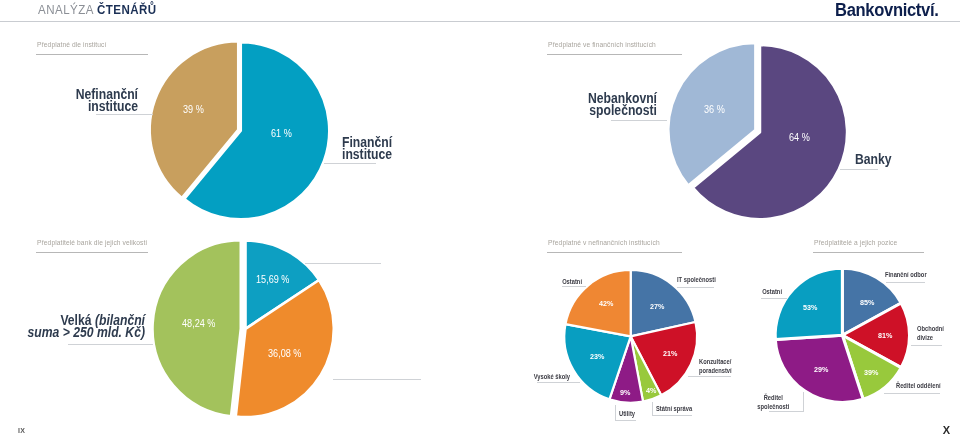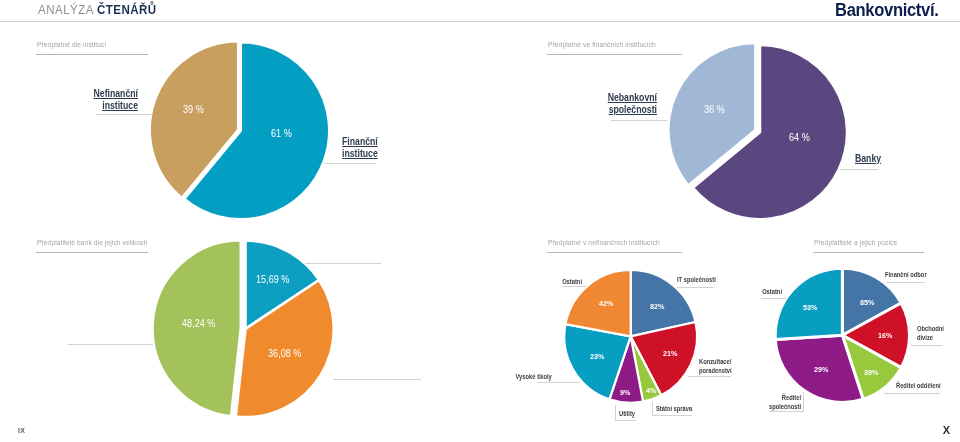--- a/index.html
+++ b/index.html
@@ -13,21 +13,21 @@
   #header-rule{left:0;top:21px;width:960px;height:1px;background:#c9ccd1;}
   #page-title{left:38px;top:2px;font-size:13.5px;letter-spacing:.55px;line-height:16px;color:#8b8f96;font-weight:400;transform:scaleX(.855);transform-origin:left top;}
   #page-title b{color:#1a2f55;font-weight:700;}
   #brand-logo{left:835px;top:-1px;font-size:18px;font-weight:700;color:#0d1f4c;letter-spacing:-.35px;line-height:22px;transform:scaleX(.92);transform-origin:left top;}
 
   
   .sec-cap{font-size:7.4px;color:#a8a49d;letter-spacing:.1px;line-height:10px;white-space:nowrap;transform:scaleX(.9);transform-origin:left top;}
   .sec-rule{height:1px;background:#b7b7b7;}
 
   
-  .callout{font-size:10px;line-height:12.3px;color:#2e3b4e;font-weight:700;white-space:nowrap;text-decoration:underline;}
+  .callout{font-size:14px;line-height:12.3px;color:#2e3b4e;font-weight:700;white-space:nowrap;}
   .callout>div{transform:scaleX(.87);}
   .callout.ra>div{transform-origin:right top;}
   .callout.la>div{transform-origin:left top;}
   .callout .it{font-style:italic;}
   .callout-rule{height:1px;background:#cfd2d6;}
   .callout-vrule{width:1px;background:#cfd2d6;}
   .small-callout{font-size:7.4px;line-height:9.4px;color:#3c3c44;font-weight:700;white-space:nowrap;}
   .small-callout>div{transform:scaleX(.78);}
   .small-callout.ra>div{transform-origin:right top;}
   .small-callout.la>div{transform-origin:left top;}
@@ -103,20 +103,24 @@
   <div class="abs callout-rule" style="left:840px;top:169px;width:38px"></div>
 
   <div class="abs pv" style="left:704px;top:103px">36 %</div>
   <div class="abs pv" style="left:789px;top:131px">64 %</div>
 
   <div class="abs sec-cap" style="left:37px;top:238px">Předplatitelé bank dle jejich velikosti</div>
   <div class="abs sec-rule" style="left:36px;top:252px;width:112px"></div>
 
   <div class="abs callout-rule" style="left:305px;top:263px;width:76px"></div>
 
+  <div class="abs callout ra" style="left:0px;top:314px;width:145px;text-align:right">
+    <div><span>Velká </span><span class="it">(bilanční</span></div>
+    <div class="it">suma &gt; 250 mld. Kč)</div>
+  </div>
   <div class="abs callout-rule" style="left:68px;top:344px;width:85px"></div>
 
   <div class="abs callout-rule" style="left:333px;top:379px;width:88px"></div>
 
   <div class="abs pv" style="left:256px;top:273px">15,69 %</div>
   <div class="abs pv" style="left:268px;top:347px">36,08 %</div>
   <div class="abs pv" style="left:182px;top:317px">48,24 %</div>
 
   <div class="abs sec-cap" style="left:548px;top:238px">Předplatné v nefinančních institucích</div>
   <div class="abs sec-rule" style="left:547px;top:252px;width:135px"></div>
@@ -137,31 +141,31 @@
   </div>
   <div class="abs callout-vrule" style="left:652px;top:402px;height:13px"></div>
   <div class="abs callout-rule" style="left:652px;top:415px;width:40px"></div>
 
   <div class="abs small-callout la" style="left:619px;top:409px">
     <div>Utility</div>
   </div>
   <div class="abs callout-vrule" style="left:615px;top:405px;height:15px"></div>
   <div class="abs callout-rule" style="left:615px;top:420px;width:21px"></div>
 
-  <div class="abs small-callout ra" style="left:500px;top:372px;width:70px;text-align:left">
+  <div class="abs small-callout ra" style="left:500px;top:372px;width:70px;text-align:right">
     <div>Vysoké školy</div>
   </div>
   <div class="abs callout-rule" style="left:537px;top:382px;width:43px"></div>
 
   <div class="abs small-callout ra" style="left:500px;top:277px;width:82px;text-align:right">
     <div>Ostatní</div>
   </div>
   <div class="abs callout-rule" style="left:562px;top:286px;width:24px"></div>
 
-  <div class="abs pv-sm" style="left:650px;top:302px">82%</div>
+  <div class="abs pv-sm" style="left:650px;top:302px">27%</div>
   <div class="abs pv-sm" style="left:663px;top:349px">21%</div>
   <div class="abs pv-sm" style="left:646px;top:386px">4%</div>
   <div class="abs pv-sm" style="left:620px;top:388px">9%</div>
   <div class="abs pv-sm" style="left:590px;top:352px">23%</div>
   <div class="abs pv-sm" style="left:599px;top:299px">42%</div>
 
   <div class="abs sec-cap" style="left:814px;top:238px">Předplatitelé a jejich pozice</div>
   <div class="abs sec-rule" style="left:813px;top:252px;width:111px"></div>
 
   <div class="abs small-callout la" style="left:885px;top:270px">
@@ -173,33 +177,33 @@
     <div>Obchodní</div>
     <div>divize</div>
   </div>
   <div class="abs callout-rule" style="left:911px;top:345px;width:31px"></div>
 
   <div class="abs small-callout la" style="left:896px;top:381px">
     <div>Ředitel oddělení</div>
   </div>
   <div class="abs callout-rule" style="left:884px;top:393px;width:56px"></div>
 
-  <div class="abs small-callout ra" style="left:730px;top:393px;width:71px;text-align:right">
+  <div class="abs small-callout ra" style="left:730px;top:393px;width:71px;text-align:center">
     <div>Ředitel</div>
     <div>společnosti</div>
   </div>
   <div class="abs callout-vrule" style="left:803px;top:392px;height:20px"></div>
   <div class="abs callout-rule" style="left:769px;top:411px;width:35px"></div>
 
   <div class="abs small-callout ra" style="left:720px;top:287px;width:62px;text-align:right">
     <div>Ostatní</div>
   </div>
   <div class="abs callout-rule" style="left:761px;top:298px;width:26px"></div>
 
   <div class="abs pv-sm" style="left:860px;top:298px">85%</div>
-  <div class="abs pv-sm" style="left:878px;top:331px">16%</div>
+  <div class="abs pv-sm" style="left:878px;top:331px">81%</div>
   <div class="abs pv-sm" style="left:864px;top:368px">39%</div>
   <div class="abs pv-sm" style="left:814px;top:365px">29%</div>
   <div class="abs pv-sm" style="left:803px;top:303px">53%</div>
 
   <div class="abs footer-left">IX</div>
   <div class="abs footer-right">X</div>
 </div>
 
 </body></html>

